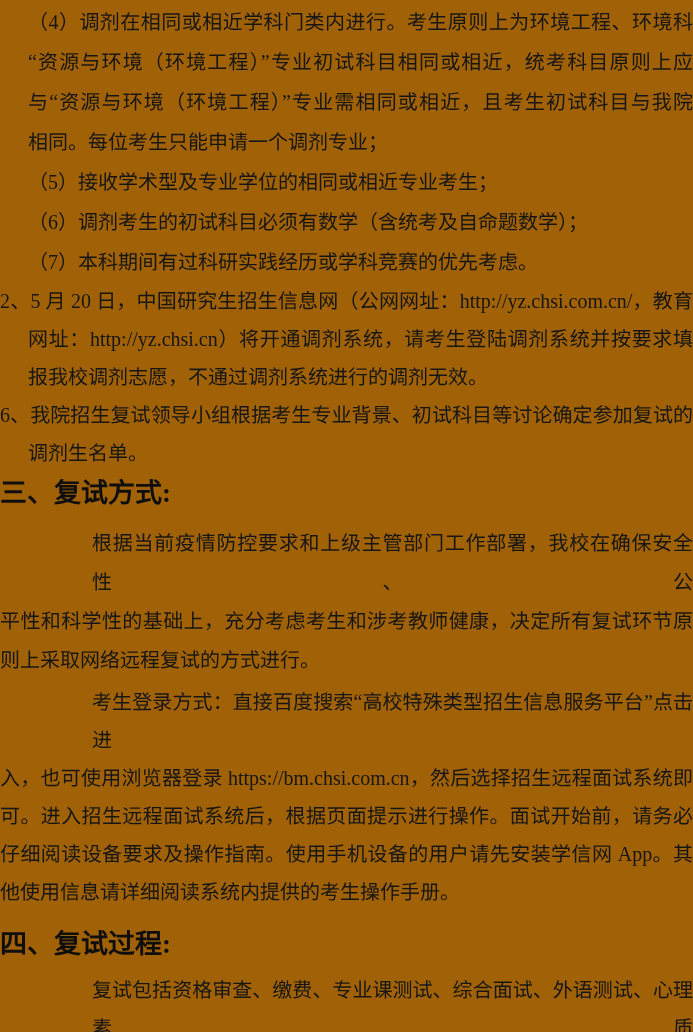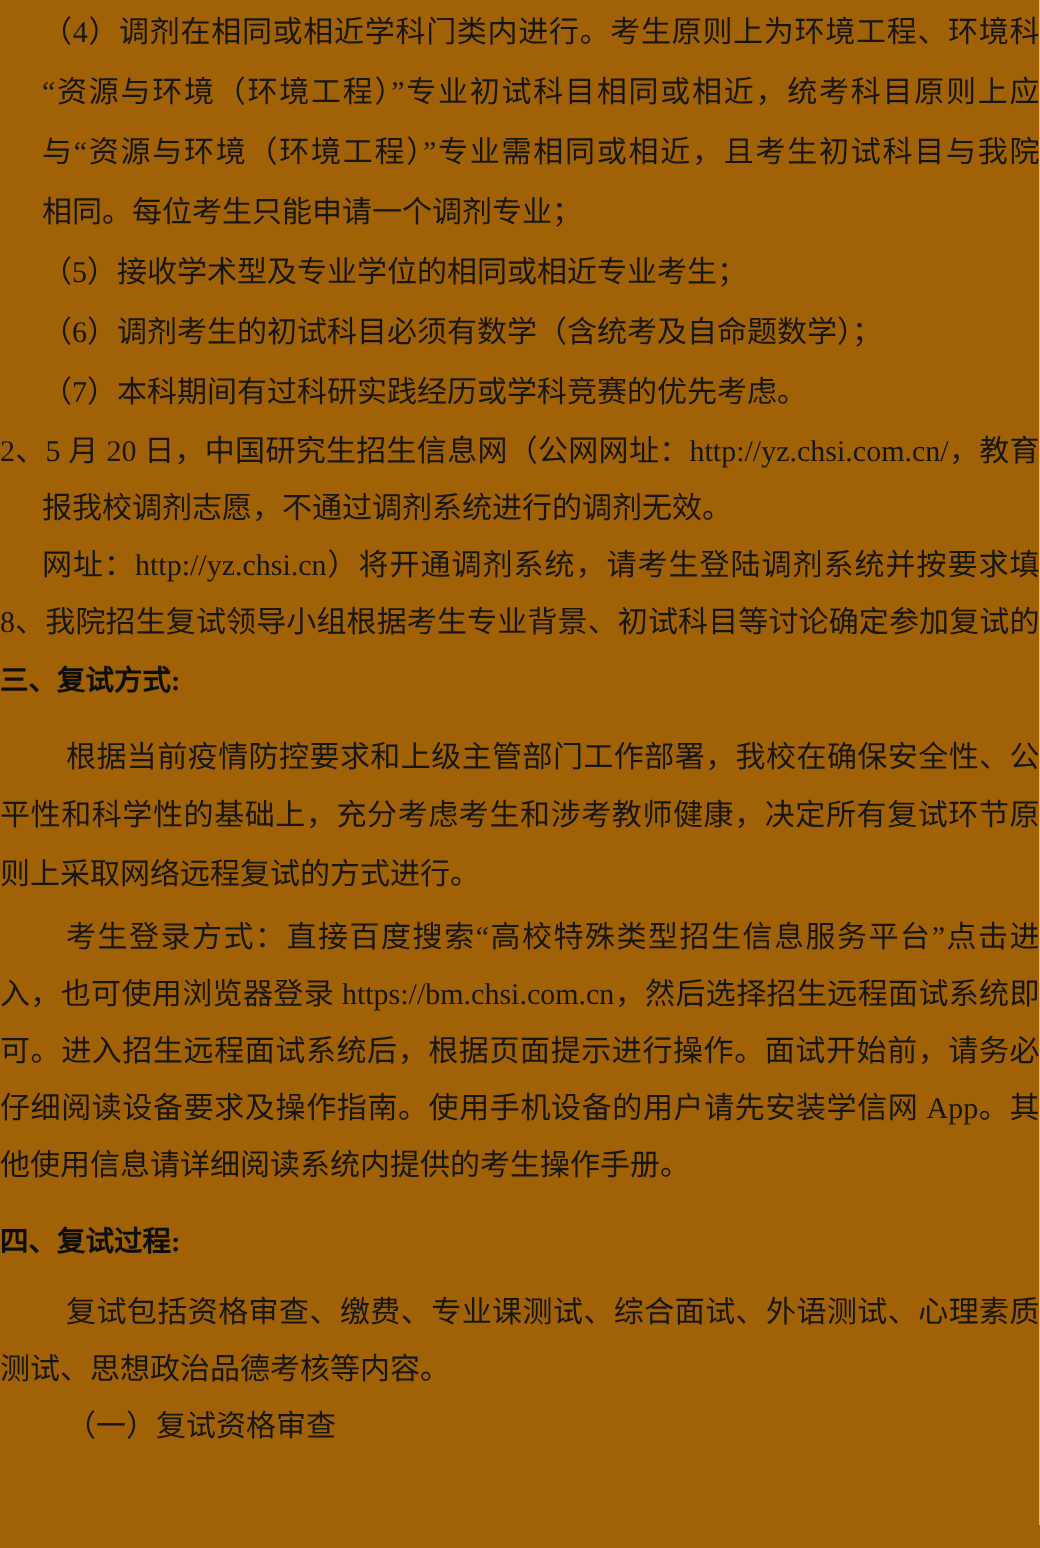--- a/index.html
+++ b/index.html
@@ -23,32 +23,32 @@
     font-size: 20px;
     color: #161616;
     white-space: normal;
   }
   
   .jf {
     text-align: justify;
     text-align-last: justify;
   }
   .ind1 { padding-left: 28px; }  
-  .ind2 { padding-left: 44px; }  
+  .ind2 { padding-left: 44px; margin-left: 48px; }  
   .blk-a .ln { line-height: 40px; }
   .blk-b .ln { line-height: 38px; }
   .blk-c .ln { line-height: 39px; }
   .blk-c { margin-top: 10px; }
   .blk-d .ln { line-height: 38px; }
   .blk-d { margin-top: 3px; }
   .blk-e .ln { line-height: 38px; }
   .blk-e { margin-top: 6px; }
   .blk-f .ln { line-height: 38px; }
   .heading {
-    font-size: 19px;
+    font-size: 27px;
     font-weight: bold;
     line-height: 42px;
     color: #0e0e0e;
   }
   .heading.h4 { margin-top: 12px; }
 </style>
 </head>
 <body>
 
 <div class="page">
@@ -58,23 +58,24 @@
     <div class="ln ind1 jf">“资源与环境（环境工程）”专业初试科目相同或相近，统考科目原则上应</div>
     <div class="ln ind1 jf">与“资源与环境（环境工程）”专业需相同或相近，且考生初试科目与我院</div>
     <div class="ln ind1">相同。每位考生只能申请一个调剂专业；</div>
     <div class="ln ind1">（5）接收学术型及专业学位的相同或相近专业考生；</div>
     <div class="ln ind1">（6）调剂考生的初试科目必须有数学（含统考及自命题数学）；</div>
     <div class="ln ind1">（7）本科期间有过科研实践经历或学科竞赛的优先考虑。</div>
   </div>
 
   <div class="blk-b">
     <div class="ln jf">2、5 月 20 日，中国研究生招生信息网（公网网址：http://yz.chsi.com.cn/，教育</div>
+    <div class="ln ind1 jf">网址：http://yz.chsi.cn）将开通调剂系统，请考生登陆调剂系统并按要求填</div>
     <div class="ln ind1">报我校调剂志愿，不通过调剂系统进行的调剂无效。</div>
-    <div class="ln ind1 jf">网址：http://yz.chsi.cn）将开通调剂系统，请考生登陆调剂系统并按要求填</div>
-    <div class="ln jf">8、我院招生复试领导小组根据考生专业背景、初试科目等讨论确定参加复试的</div>
+    <div class="ln jf">6、我院招生复试领导小组根据考生专业背景、初试科目等讨论确定参加复试的</div>
+    <div class="ln ind1">调剂生名单。</div>
   </div>
 
   <div class="ln heading h3">三、复试方式:</div>
 
   <div class="blk-c">
     <div class="ln ind2 jf">根据当前疫情防控要求和上级主管部门工作部署，我校在确保安全性、公</div>
     <div class="ln jf">平性和科学性的基础上，充分考虑考生和涉考教师健康，决定所有复试环节原</div>
     <div class="ln">则上采取网络远程复试的方式进行。</div>
   </div>
 

